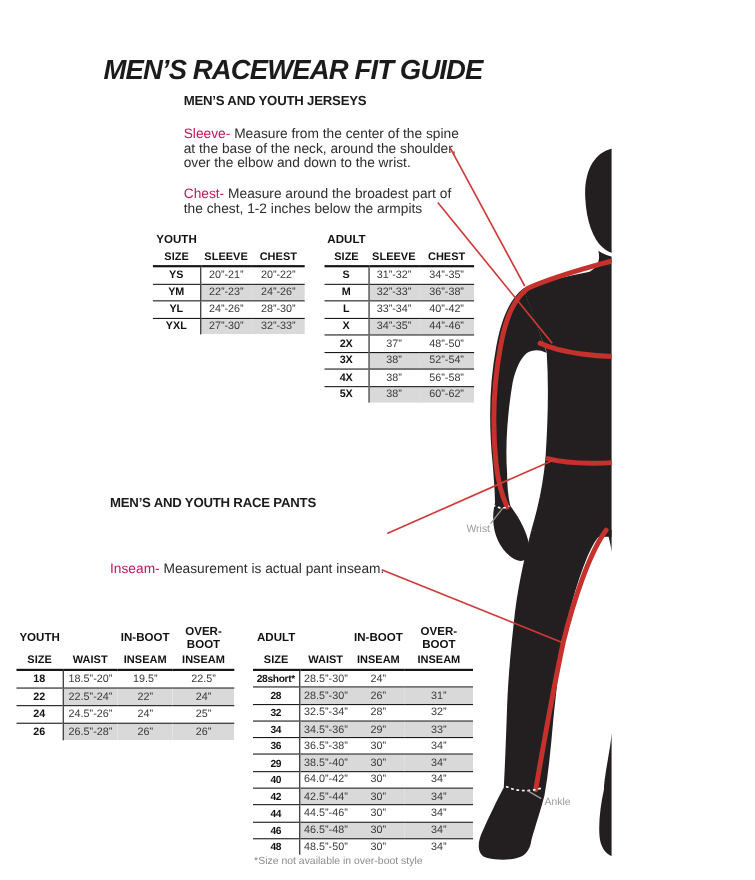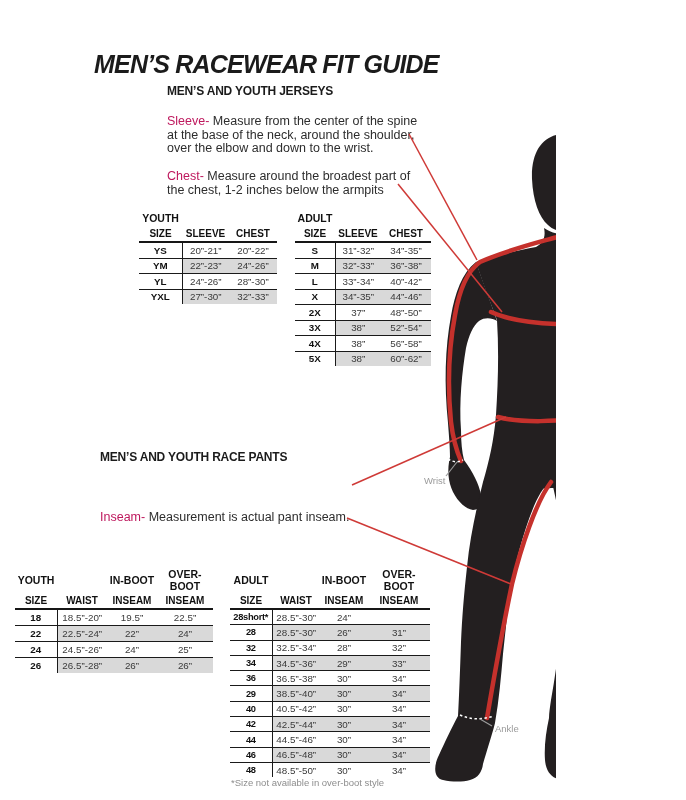--- a/index.html
+++ b/index.html
@@ -270,21 +270,21 @@
           <td>34”</td>
         </tr>
         <tr>
           <td>29</td>
           <td>38.5”-40”</td>
           <td>30”</td>
           <td>34”</td>
         </tr>
         <tr>
           <td>40</td>
-          <td>40.5”-42”</td>
+          <td>64.0”-42”</td>
           <td>30”</td>
           <td>34”</td>
         </tr>
         <tr>
           <td>42</td>
           <td>42.5”-44”</td>
           <td>30”</td>
           <td>34”</td>
         </tr>
         <tr>

